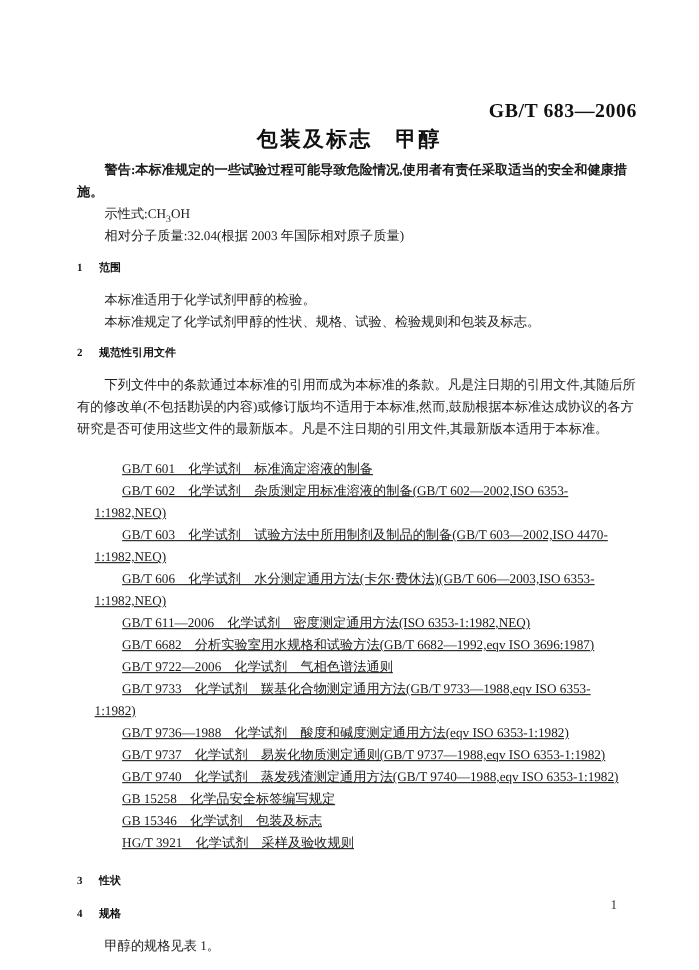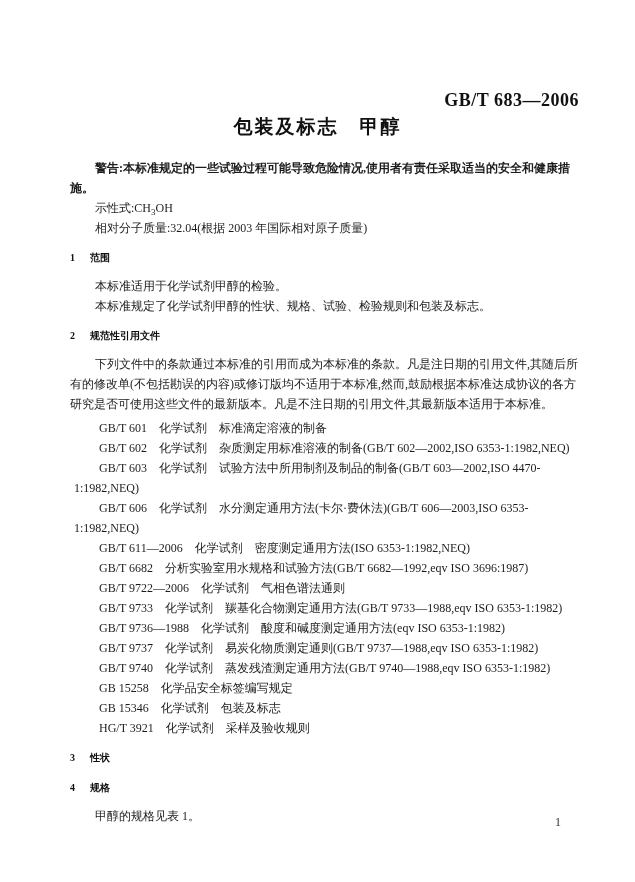--- a/index.html
+++ b/index.html
@@ -33,39 +33,39 @@
     width: 100%;
     text-align: center;
     font-size: 19px;
     font-weight: bold;
     letter-spacing: 2px;
     color: #111;
   }
   .content {
     position: absolute;
     left: 70px;
-    top: 158px;
+    top: 144px;
     width: 512px;
     font-size: 12px;
     line-height: 20px;
   }
   .content p { margin: 0; }
   .indent { text-indent: 25px; }
   .warning {
     font-weight: bold;
     text-indent: 25px;
   }
   .sec-heading {
     font-weight: bold;
     font-size: 10px;
     margin: 10px 0 8px 0 !important;
     color: #111;
   }
   .sec-num { margin-right: 15px; }
-  .refs { margin: 4px; }
+  .refs { margin: 16px; text-decoration: underline; }
   .ref-p { text-indent: 25px; margin: 0; }
   sub.formula-sub {
     font-size: 9px;
     line-height: 0;
   }
   .page-number {
     position: absolute;
     top: 815px;
     right: 74px;
     font-size: 12px;

